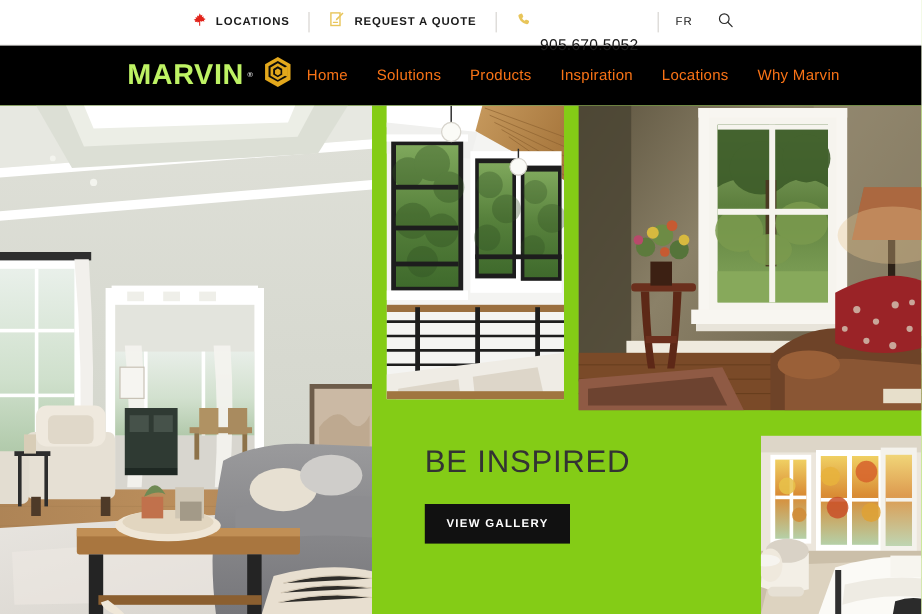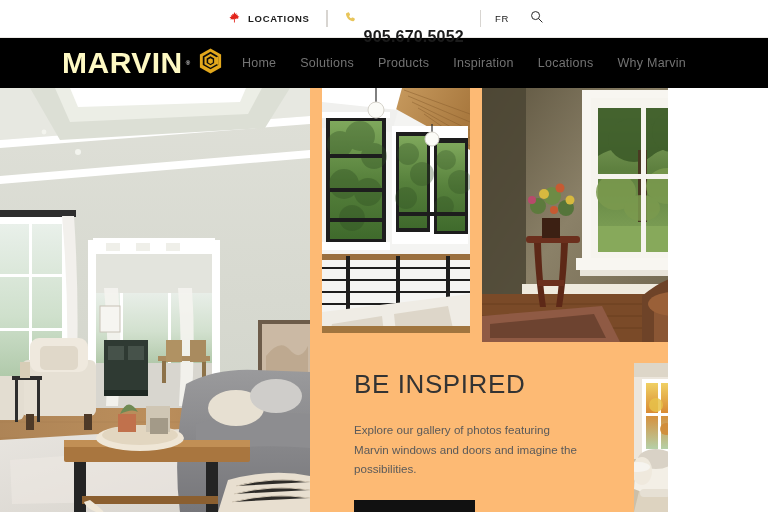--- a/index.html
+++ b/index.html
@@ -30,22 +30,22 @@
     white-space: nowrap;
   }
   .util-sep { width: 1px; height: 17px; background: #d8d5d1; }
   .util-label {
     font-size: 9.5px;
     font-weight: bold;
     letter-spacing: 0.7px;
     color: #1b1b1b;
   }
   .util-phone {
-    font-size: 16px;
-    font-weight: bold;
+    font-size: 13px;
+    font-weight: normal;
     letter-spacing: 0.2px;
     color: #1b1b1b;
     margin-top: 37px;
   }
   .lang-link {
     font-size: 9.5px;
     font-weight: normal;
     letter-spacing: 0.7px;
     color: #1b1b1b;
     padding: 0 14px;
@@ -60,52 +60,53 @@
   
   .header {
     height: 50px;
     background: #000000;
     display: flex;
     align-items: center;
     padding: 0 24px 0 62px;
   }
   .brand { display: flex; align-items: center; gap: 6px; cursor: pointer; }
   .brand-word {
-    color: #fef9c3;
-    font-size: 30px;
+    color: #bef264;
+    font-size: 24px;
     font-weight: bold;
     letter-spacing: 0.5px;
     line-height: 1;
+    margin-left: 44px;
   }
   .brand-tm {
     color: #ffffff; font-size: 6px; vertical-align: super;
     margin-left: -3px; margin-right: 2px;
   }
   .mainnav {
     margin-left: auto;
     display: flex;
     align-items: center;
     gap: 0;
     padding-right: 46px;
   }
   .nav-item {
-    color: #737373;
+    color: #f97316;
     font-size: 12.5px;
     letter-spacing: 0.25px;
     padding: 0 12px;
     cursor: pointer;
     white-space: nowrap;
   }
 
   
   .gallery {
     position: relative;
-    width: 668px;
+    width: 768px;
     height: 424px;
-    background: #fdba74;
+    background: #84cc16;
     overflow: hidden;
   }
   .tile { position: absolute; overflow: hidden; cursor: pointer; }
   .tile > svg { display: block; width: 100%; height: 100%; }
 
   .tile-living      { left: 0px;   top: 0px;  width: 310px; height: 424px; }
   .tile-stairwell   { left: 322px; top: 0px;  width: 148px; height: 245px; }
   .tile-traditional { left: 482px; top: 0px;  width: 286px; height: 254px; }
   .tile-bedroom     { left: 634px; top: 275px; width: 134px; height: 149px; }
 
@@ -152,20 +153,30 @@
     <span>
       <svg width="13" height="13" viewBox="0 0 24 24" aria-hidden="true">
         <path fill="#E2231A" d="M12 2l1.6 3.4 2.4-1.1-.7 3.2 3.3-.6-1.3 2.3 3.7 1.6-2.8 1.8 1.1 1.9-4.4-.6.3 1.6-2.6-1.6V21h-1.6v-6.1L8.4 16.5l.3-1.6-4.4.6 1.1-1.9L2.6 11.8l3.7-1.6L5 7.9l3.3.6-.7-3.2 2.4 1.1z"></path>
       </svg>
     </span>
     <span class="util-label">LOCATIONS</span>
   </div>
 
   <div class="util-sep"></div>
 
+  <div class="util-item">
+    <span>
+      <svg width="14" height="14" viewBox="0 0 24 24" aria-hidden="true">
+        <rect x="3" y="3" width="13" height="18" fill="none" stroke="#E8C55A" stroke-width="2"></rect>
+        <path d="M21 4l-9 9-2.2.7.7-2.2 9-9z" fill="#E8C55A"></path>
+        <path d="M6.5 16.5h6" stroke="#E8C55A" stroke-width="1.6" stroke-linecap="round"></path>
+      </svg>
+    </span>
+    <span class="util-label">REQUEST A QUOTE</span>
+  </div>
 
   <div class="util-sep"></div>
 
   <div class="util-item">
     <span>
       <svg width="13" height="13" viewBox="0 0 24 24" aria-hidden="true">
         <path fill="#E8C55A" d="M7.4 2.6c.9-.5 2 0 2.4.9l1.2 2.6c.4.8.1 1.8-.6 2.3l-1 .7c.7 1.9 2.2 3.5 4 4.4l.8-1c.5-.7 1.5-.9 2.3-.5l2.5 1.2c.9.4 1.3 1.5.9 2.4l-.9 1.9c-.4.9-1.4 1.4-2.4 1.2C10.6 18.4 5 12.9 3.7 6.3c-.2-1 .3-2 1.2-2.4z"></path>
       </svg>
     </span>
     <span class="util-phone">905.670.5052</span>
@@ -583,17 +594,16 @@
       <path d="M62 110 q36 -12 72 -8 v47 h-86z" fill="#fbfaf6"></path>
       <path d="M70 124 q34 -8 64 -5 v16 q-34 -4 -66 6z" fill="#eeebe3"></path>
       <rect x="108" y="100" width="26" height="18" fill="#f7f5ef"></rect>
       <path d="M112 138 q12 -4 22 -2 v13 h-24z" fill="#2b2b2b"></path>
       <rect x="62" y="112" width="5" height="37" fill="#2f2f2f"></rect>
     </svg>
   </div>
 
   <div class="promo">
     <div class="promo-title">BE INSPIRED</div>
-    <div class="promo-body">Explore our gallery of photos featuring Marvin windows and doors and imagine the possibilities.</div>
     <button class="promo-btn">VIEW GALLERY</button>
   </div>
 
 </div>
 
 </body></html>

